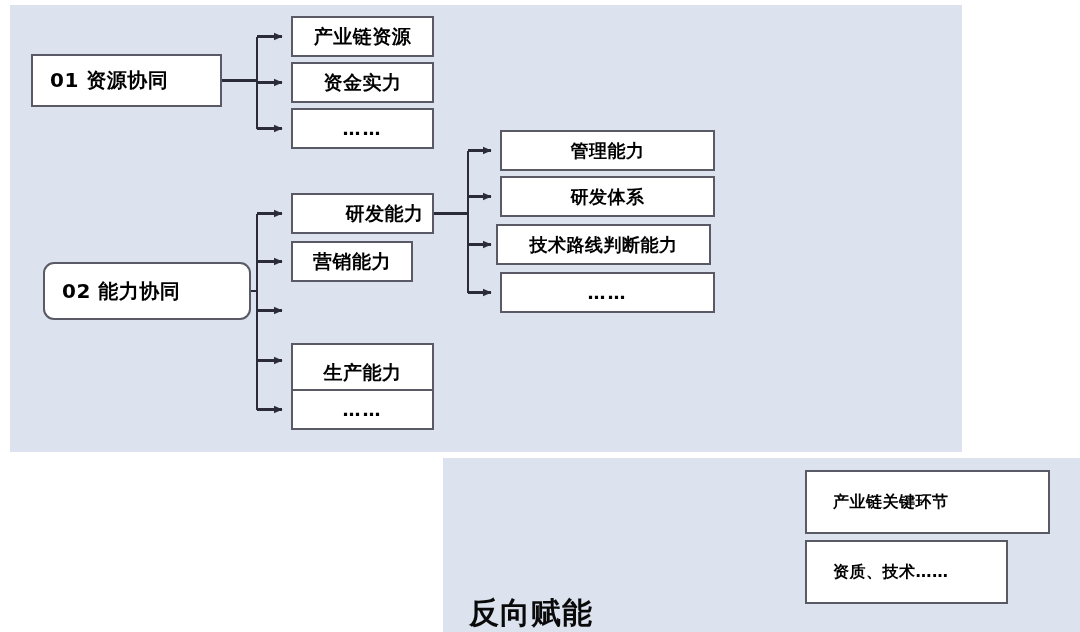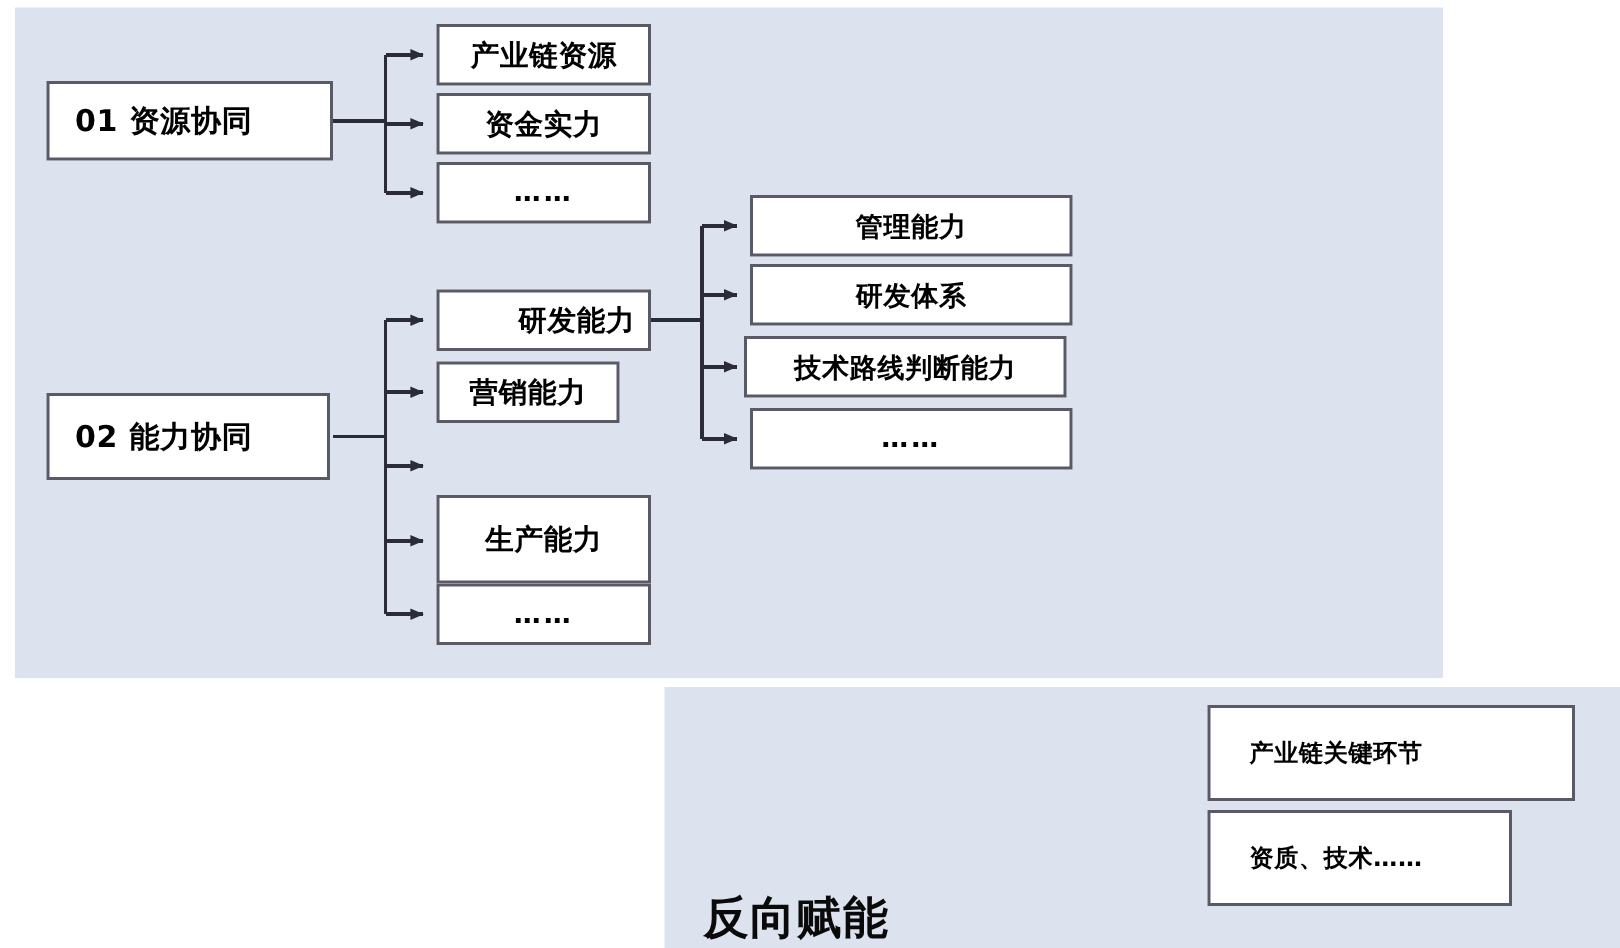--- a/index.html
+++ b/index.html
@@ -106,25 +106,25 @@
       <path d="M468,292.5 L491,292.5" marker-end="url(#ar)"></path>
     </g>
   </svg>
 
   <div class="node root" style="left:31px; top:54px; width:191px; height:53px;">01 资源协同</div>
 
   <div class="node lvl2" style="left:291px; top:62px; width:143px; height:41px;">资金实力</div>
   <div class="node lvl2" style="left:291px; top:16px; width:143px; height:41px;">产业链资源</div>
   <div class="node lvl2 ellipsis" style="left:291px; top:108px; width:143px; height:41px;">……</div>
 
-  <div class="node root" style="left:31px; top:262px; width:189px; height:58px;">02 能力协同</div>
+  <div class="node root" style="left:43px; top:262px; width:208px; height:58px;border-radius:11px;">02 能力协同</div>
 
   <div class="node lvl2" style="left:291px; top:193px; width:143px; height:41px;padding-left:44px;">研发能力</div>
   <div class="node lvl2" style="left:291px; top:241px; width:122px; height:41px;">营销能力</div>
-  <div class="node lvl2" style="left:291px; top:330px; width:143px; height:59px;text-align:center;">生产能力</div>
+  <div class="node lvl2" style="left:291px; top:343px; width:143px; height:59px;text-align:center;">生产能力</div>
   <div class="node lvl2 ellipsis" style="left:291px; top:389px; width:143px; height:41px;">……</div>
 
   <div class="node lvl3" style="left:500px; top:130px; width:215px; height:41px;">管理能力</div>
   <div class="node lvl3" style="left:500px; top:176px; width:215px; height:41px;">研发体系</div>
   <div class="node lvl3" style="left:496px; top:224px; width:215px; height:41px;">技术路线判断能力</div>
   <div class="node lvl3 ellipsis" style="left:500px; top:272px; width:215px; height:41px;">……</div>
 
 
   <div class="callout" id="callout-reverse">
     <div>反向赋能</div>

